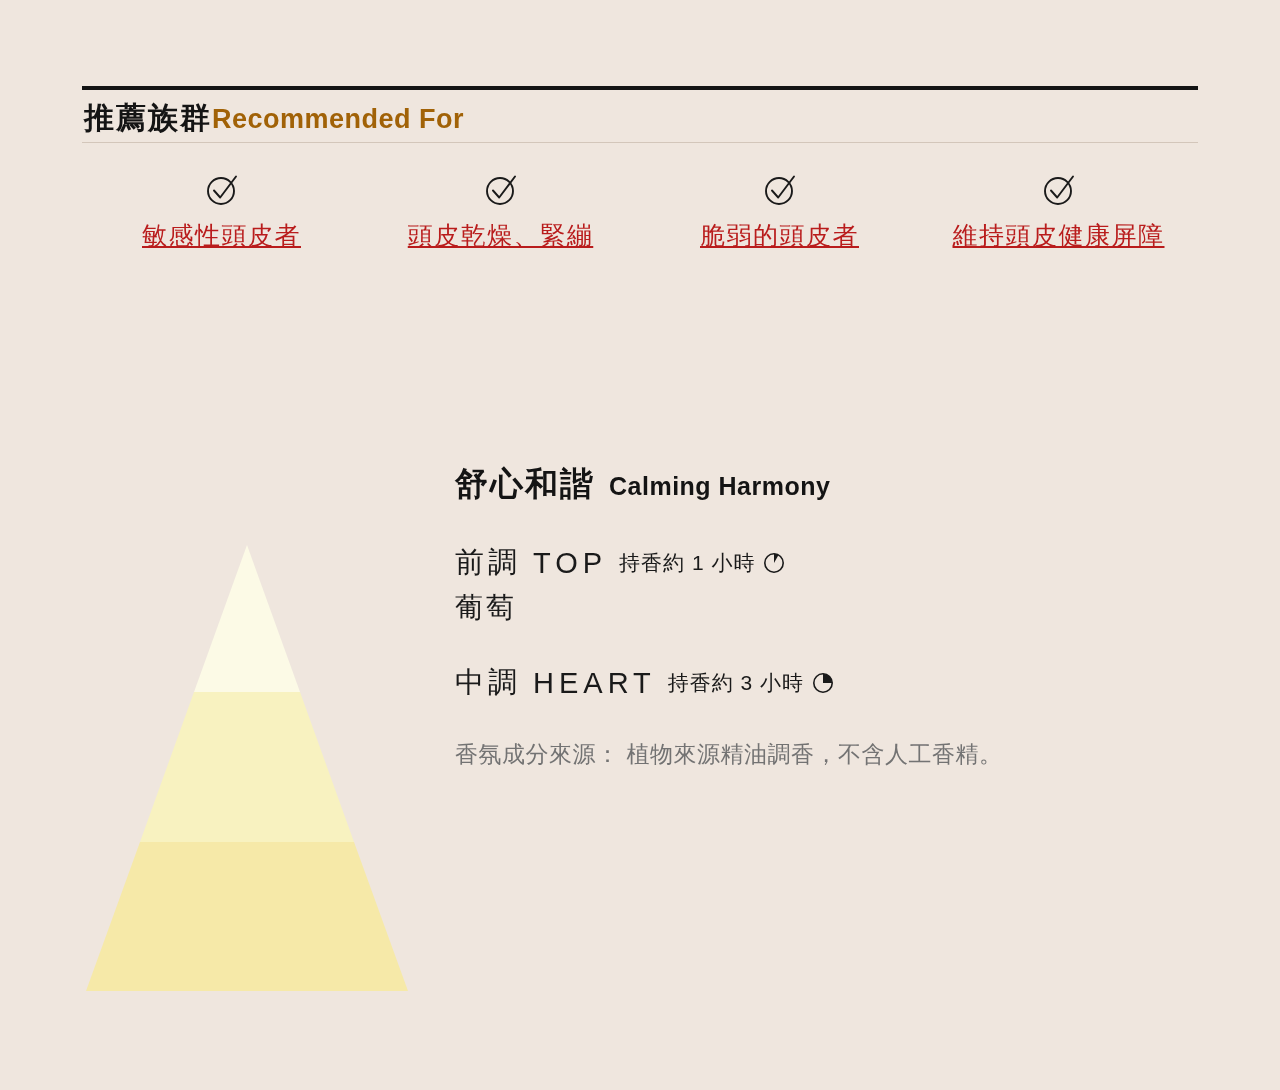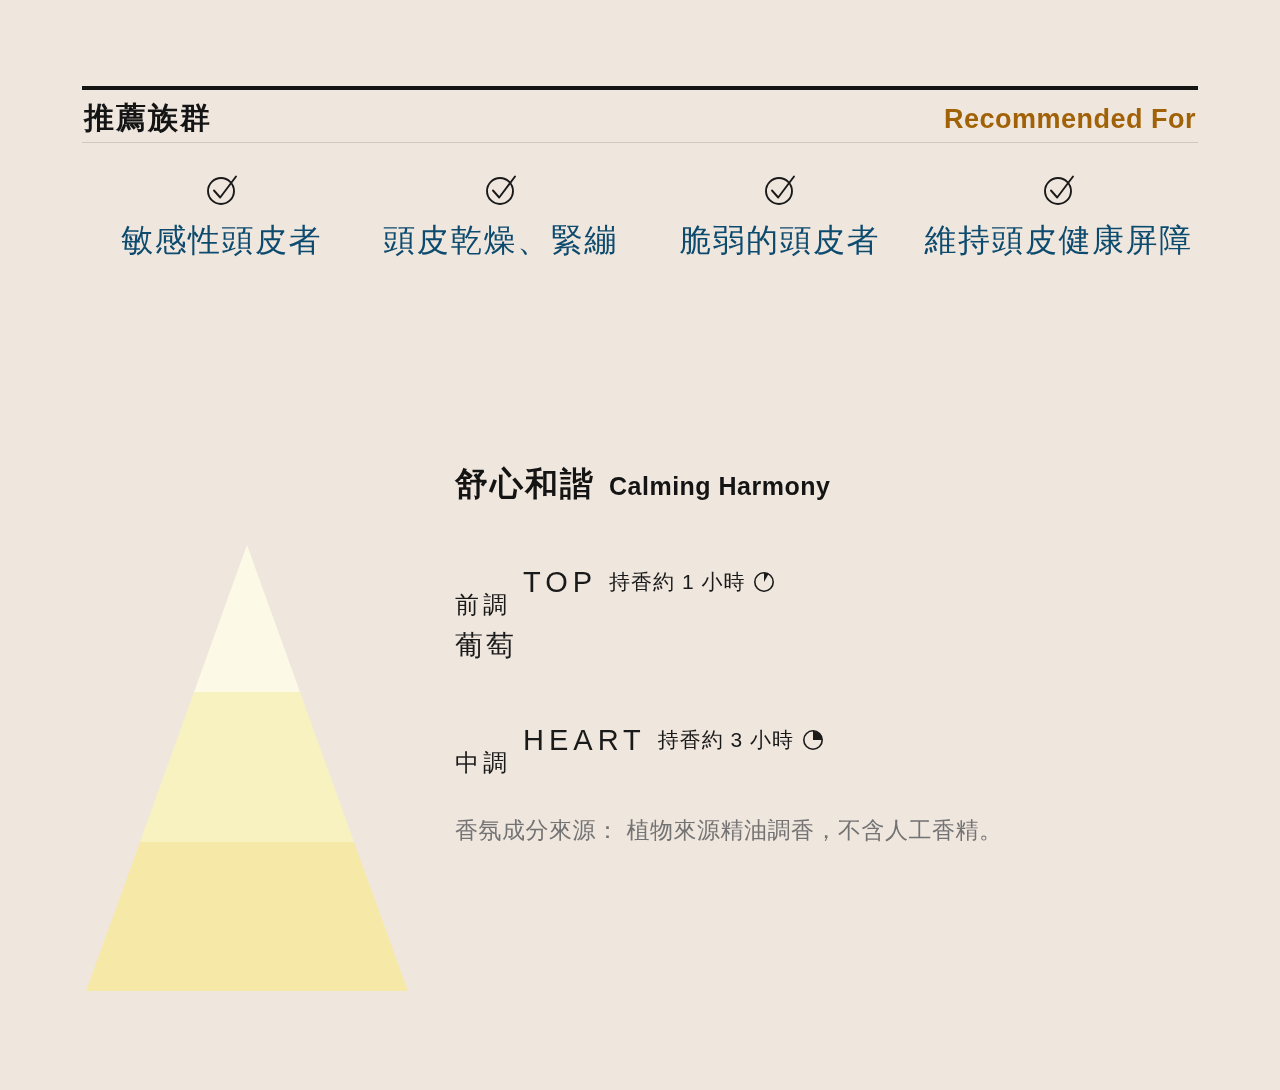--- a/index.html
+++ b/index.html
@@ -24,21 +24,20 @@
     width: 1116px;
   }
   .rule-top {
     height: 4px;
     background: #141414;
     width: 100%;
   }
   .rec-head {
     display: flex;
     align-items: baseline;
-    justify-content: space-between;
     padding: 10px 2px 6px 2px;
   }
   .rec-head-zh {
     font-size: 30px;
     font-weight: 700;
     letter-spacing: 2px;
     line-height: 1.2;
     color: #141414;
   }
   .rec-head-en {
@@ -64,24 +63,25 @@
     flex-direction: column;
     align-items: center;
   }
   .rec-item .check-icon {
     display: block;
     width: 34px;
     height: 34px;
     margin-bottom: 12px;
   }
   .rec-item-label {
-    font-size: 32px;
+    font-size: 25px;
     letter-spacing: 1.5px;
-    color: #0c4a6e;
+    color: #b91c1c;
     white-space: nowrap;
+    text-decoration: underline;
   }
 
   
   .frag-block {
     position: absolute;
     left: 0;
     top: 0;
     width: 1164px;
     height: 1090px;
     pointer-events: none;
@@ -120,24 +120,23 @@
   }
 
   .note-row { margin-bottom: 36px; }
   .note-head {
     display: flex;
     align-items: center;
     gap: 12px;
     margin-bottom: 6px;
   }
   .note-zh {
-    font-size: 24px;
+    font-size: 29px;
     letter-spacing: 4px;
     color: #1A1A1A;
-    margin-top: 46px;
   }
   .note-en {
     font-size: 29px;
     letter-spacing: 5px;
     color: #1A1A1A;
   }
   .note-dur {
     font-size: 21px;
     letter-spacing: 1px;
     color: #1A1A1A;

